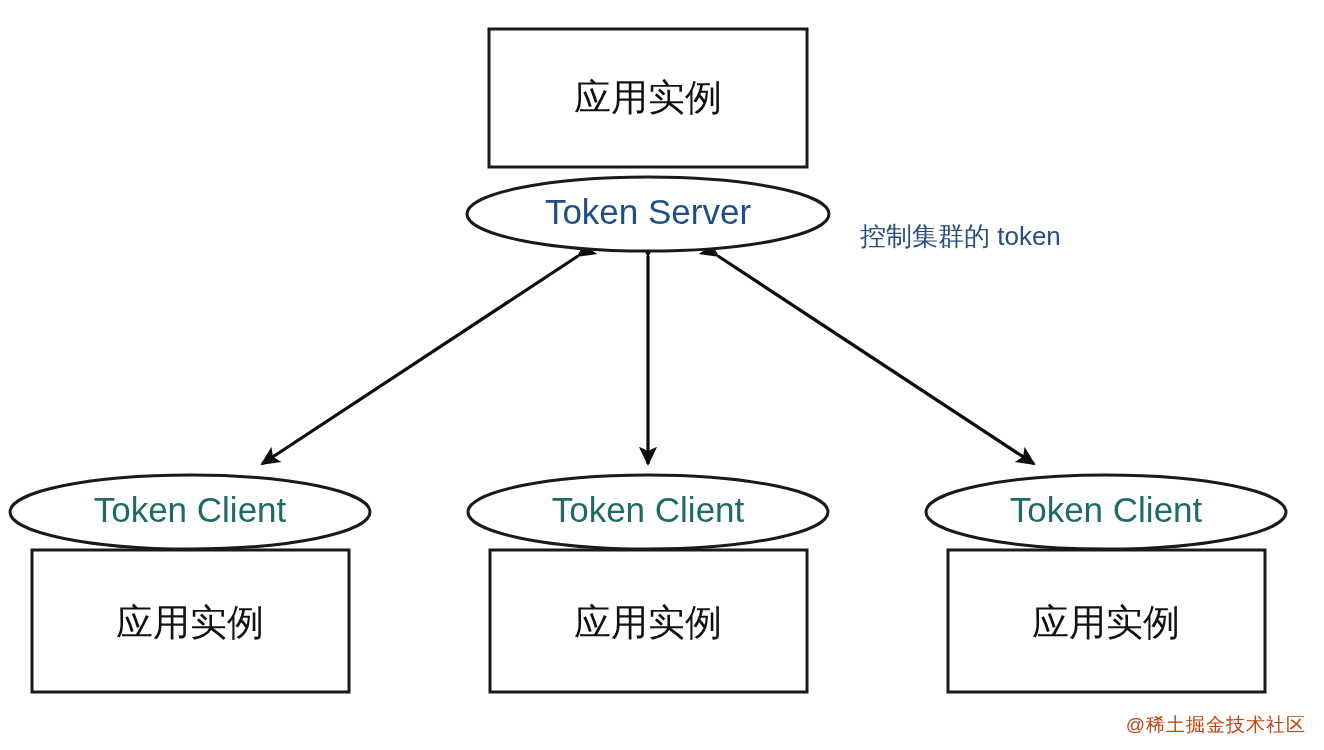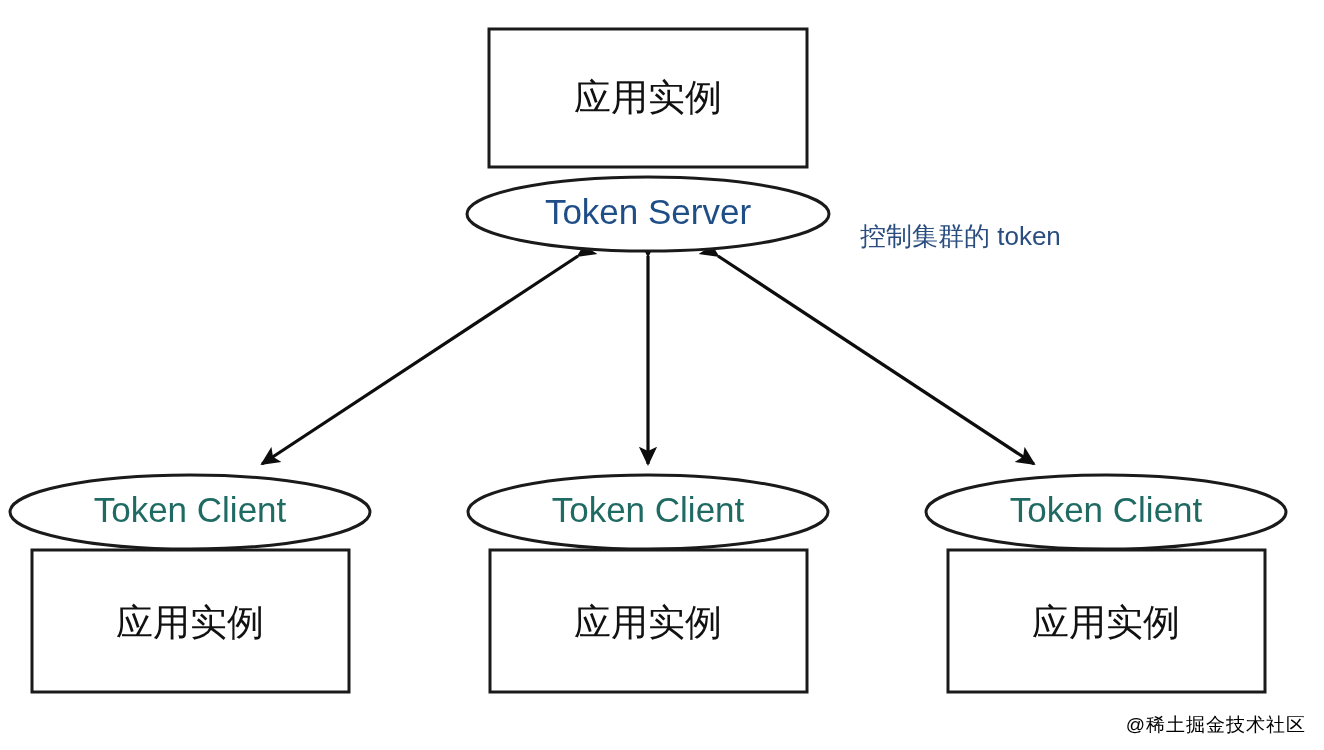--- a/index.html
+++ b/index.html
@@ -66,21 +66,21 @@
     fill: #2a4d80;
     text-anchor: start;
     dominant-baseline: middle;
   }
   .watermark-text {
     position: absolute;
     right: 18px;
     bottom: 12px;
     font-family: "Liberation Sans", "DejaVu Sans", sans-serif;
     font-size: 19px;
-    color: #000000;
+    color: #c2410c;
     letter-spacing: 1px;
     user-select: none;
   }
 </style>
 </head>
 <body>
 
 <div id="canvas">
 
   <svg id="diagram-svg" viewBox="0 0 1324 750">

